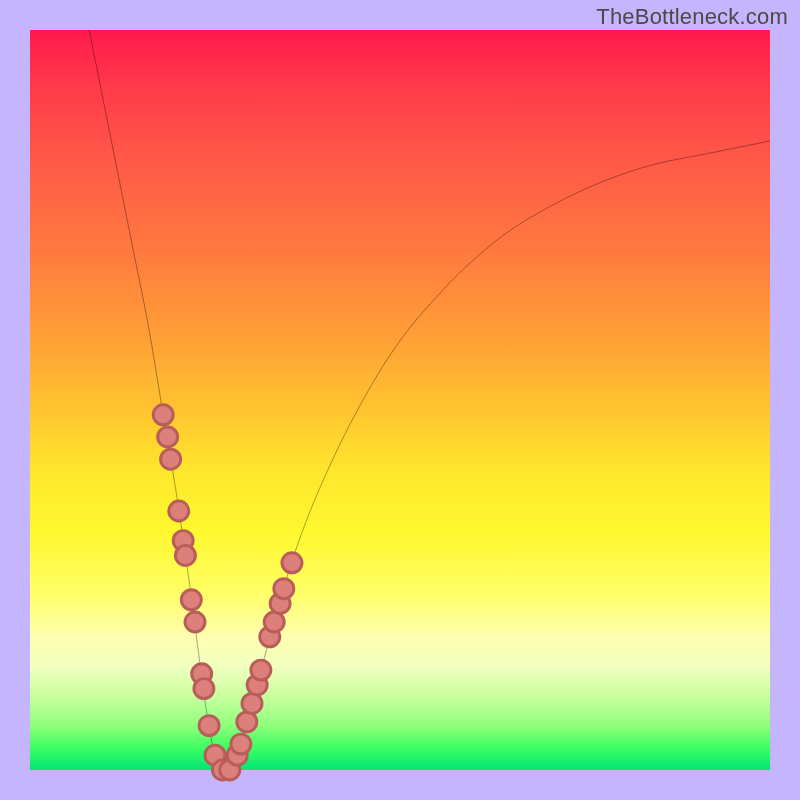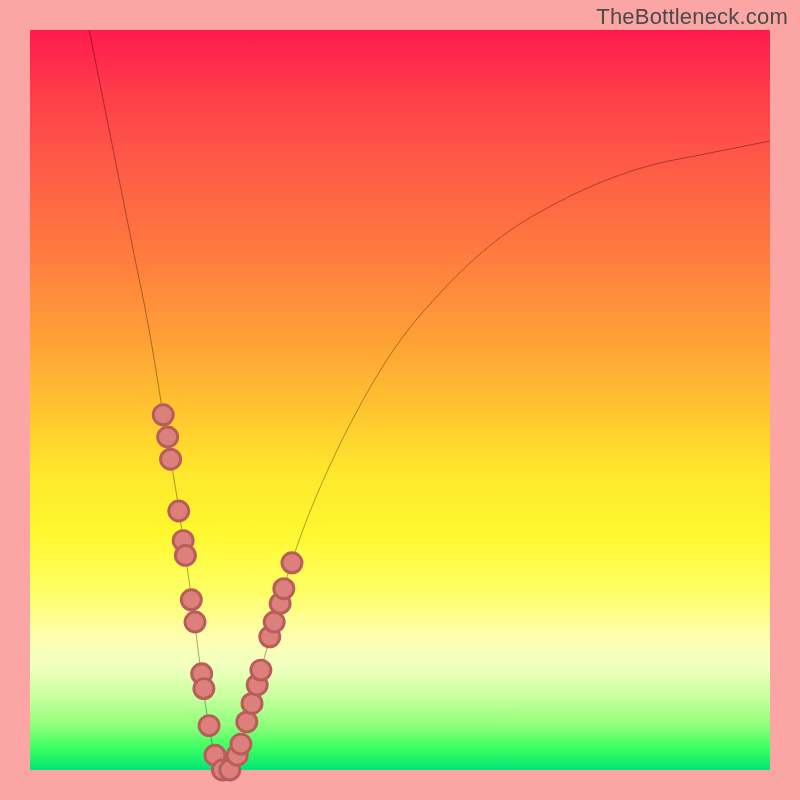--- a/index.html
+++ b/index.html
@@ -10,21 +10,21 @@
     overflow: hidden;
     background: #000;
     font-family: Arial, Helvetica, sans-serif;
   }
   .frame {
     position: absolute;
     top: 0;
     left: 0;
     width: 800px;
     height: 800px;
-    background: #fca5a5;
+    background: #c4b5fd;
   }
   .plot-area {
     position: absolute;
     top: 30px;
     left: 30px;
     width: 740px;
     height: 740px;
     background: linear-gradient(
       to bottom,
       #ff1a4d 0%,

